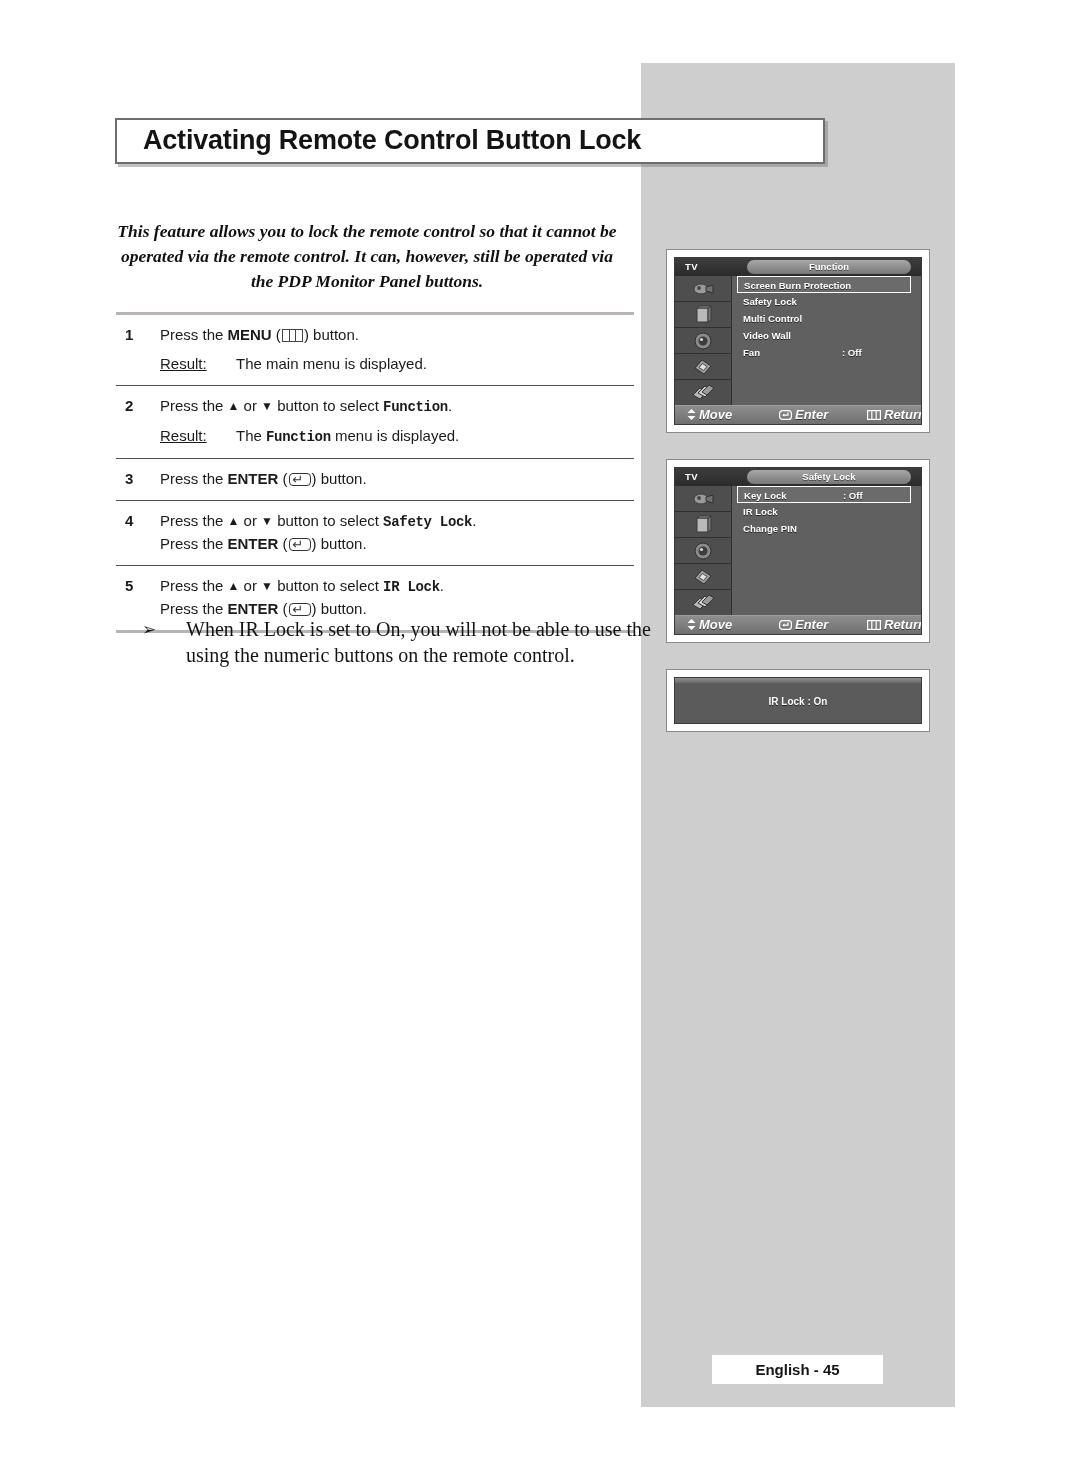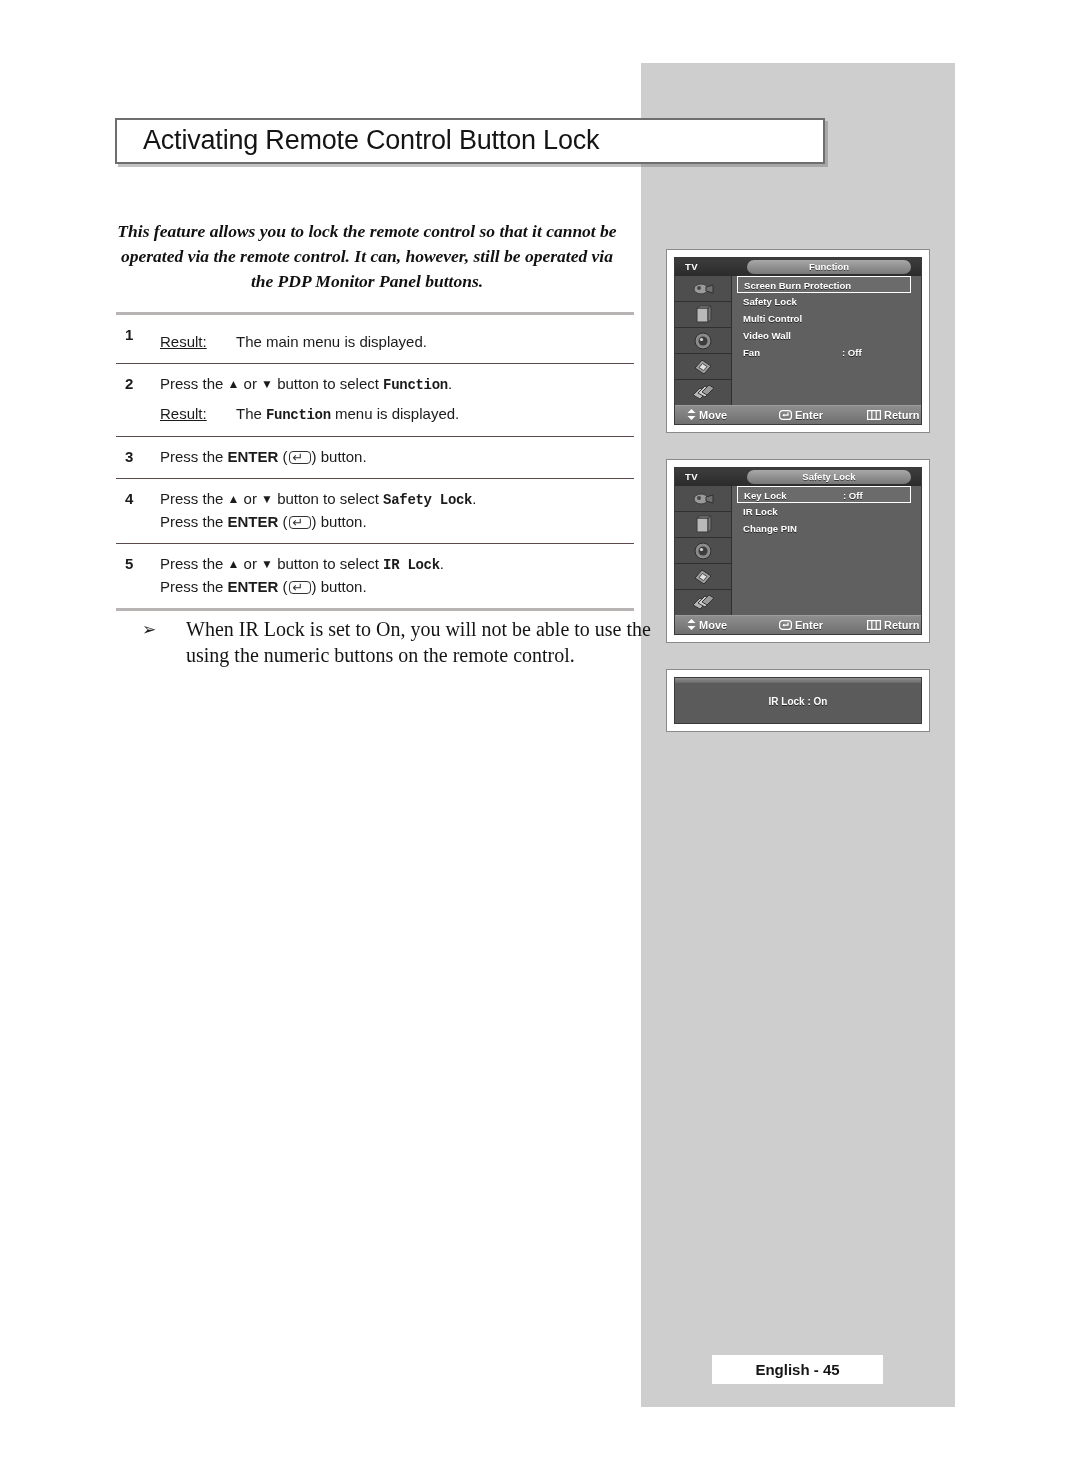--- a/index.html
+++ b/index.html
@@ -36,21 +36,21 @@
     border: 2px solid #6e6e6e;
     box-sizing: border-box;
     box-shadow: 3px 3px 0 rgba(120,120,120,0.45);
   }
   .title-text {
     position: absolute;
     left: 26px;
     top: 50%;
     transform: translateY(-52%);
     font-size: 27px;
-    font-weight: normal;
+    font-weight: bold;
     color: #141414;
     letter-spacing: -0.2px;
     white-space: nowrap;
   }
 
   
   .intro {
     position: absolute;
     left: 117px;
     top: 219px;
@@ -294,26 +294,27 @@
   .osd-foot {
     position: absolute;
     left: 0; right: 0; bottom: 0;
     height: 18px;
     background: linear-gradient(#8e8e8e, #6f6f6f);
     border-top: 1px solid #9c9c9c;
   }
   .foot-item {
     position: absolute;
     top: 2px;
-    font-size: 11px;
+    font-size: 13px;
     font-weight: bold;
     color: #ffffff;
     text-shadow: 0 1px 0 rgba(0,0,0,0.55);
     line-height: 14px;
     white-space: nowrap;
+    font-style: italic;
   }
   .f1 { left: 12px; }
   .f2 { left: 104px; }
   .f3 { left: 192px; }
 
   .g-updown { display: inline-block; vertical-align: -1px; margin-right: 3px; }
   .g-enter  { display: inline-block; vertical-align: -1px; margin-right: 3px; }
   .g-return { display: inline-block; vertical-align: -1px; margin-right: 3px; }
 
   
@@ -368,20 +369,21 @@
 
 <div class="intro">This feature allows you to lock the remote control so that it cannot be operated via the remote control. It can, however, still be operated via the PDP Monitor Panel buttons.</div>
 
 <div class="steps">
 
   <div class="rule thick"></div>
 
   <div class="step-row">
     <div class="step-num">1</div>
     <div class="step-body">
+      <div class="line"><span>Press the </span><span class="bold">MENU</span> (<span class="icon-menu"></span>)<span> button.</span></div>
       <div class="result-line"><span class="underline result-label">Result:</span><span>The main menu is displayed.</span></div>
     </div>
   </div>
 
   <div class="rule"></div>
 
   <div class="step-row">
     <div class="step-num">2</div>
     <div class="step-body">
       <div class="line"><span>Press the </span><span class="tri">▲</span><span> or </span><span class="tri">▼</span><span> button to select </span><span class="mono">Function</span><span>.</span></div>

